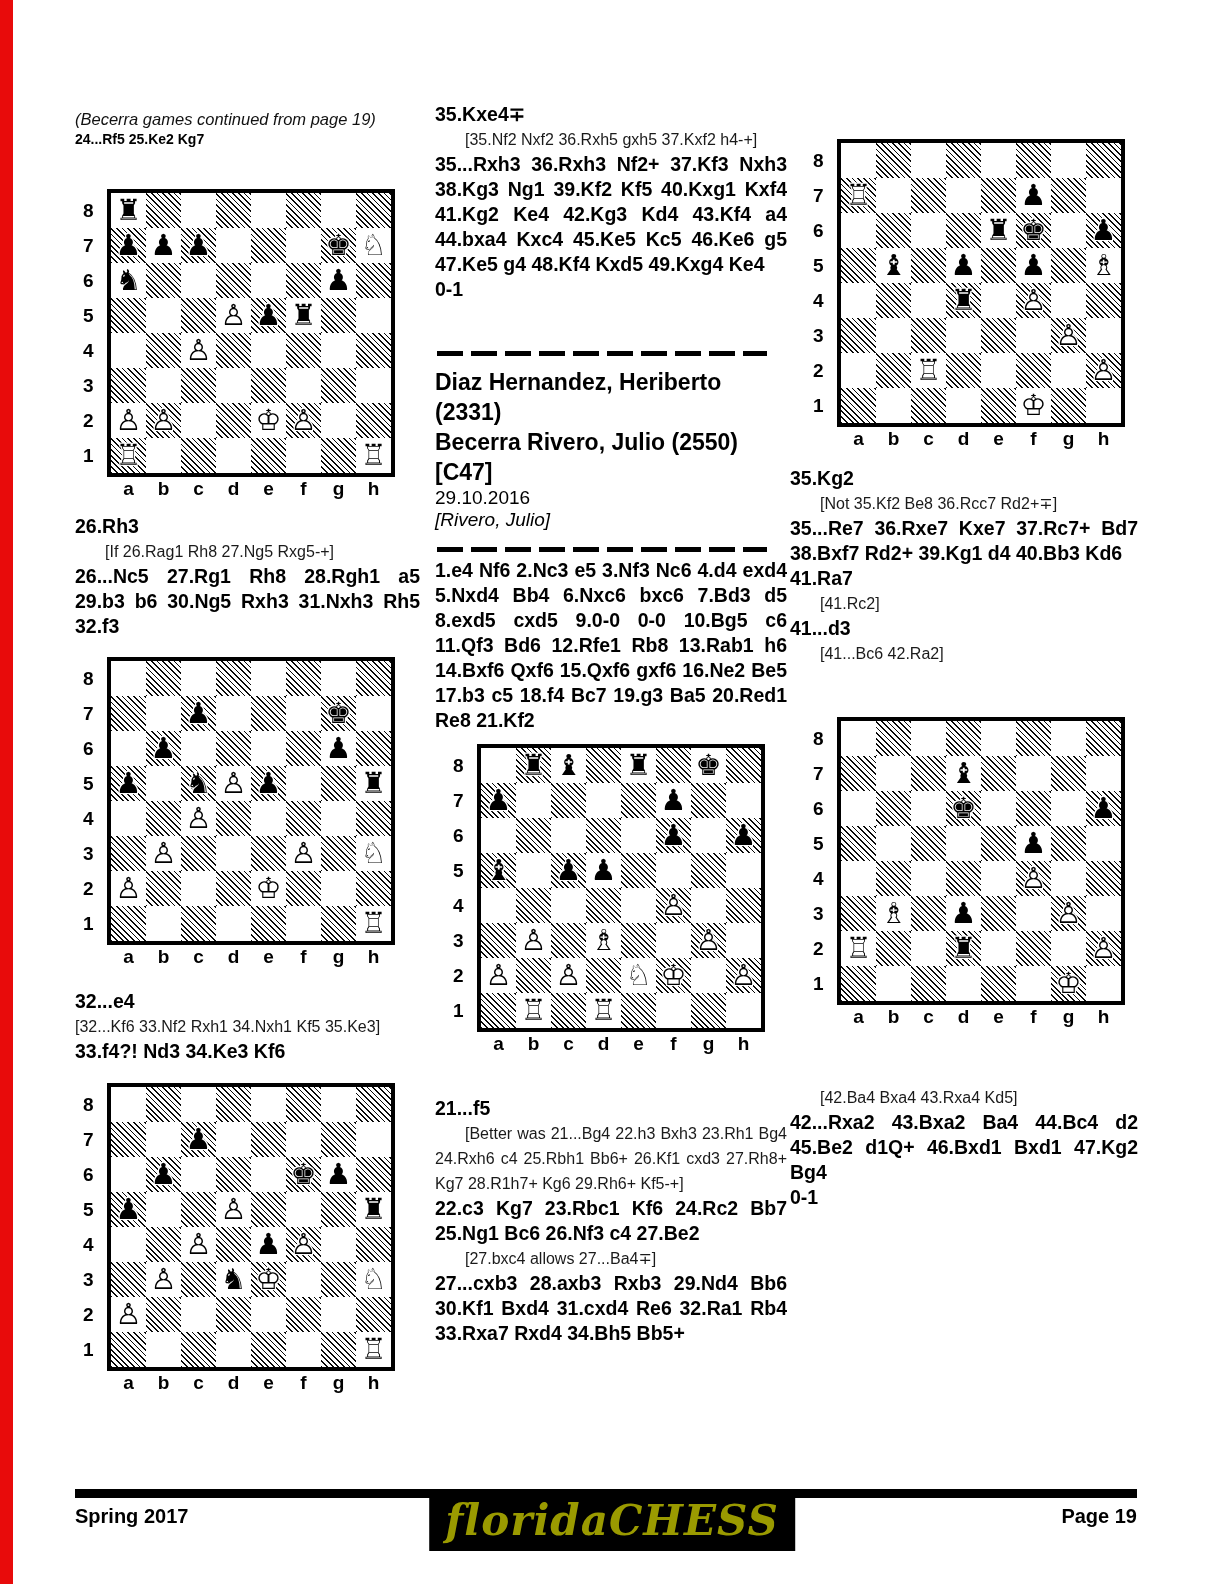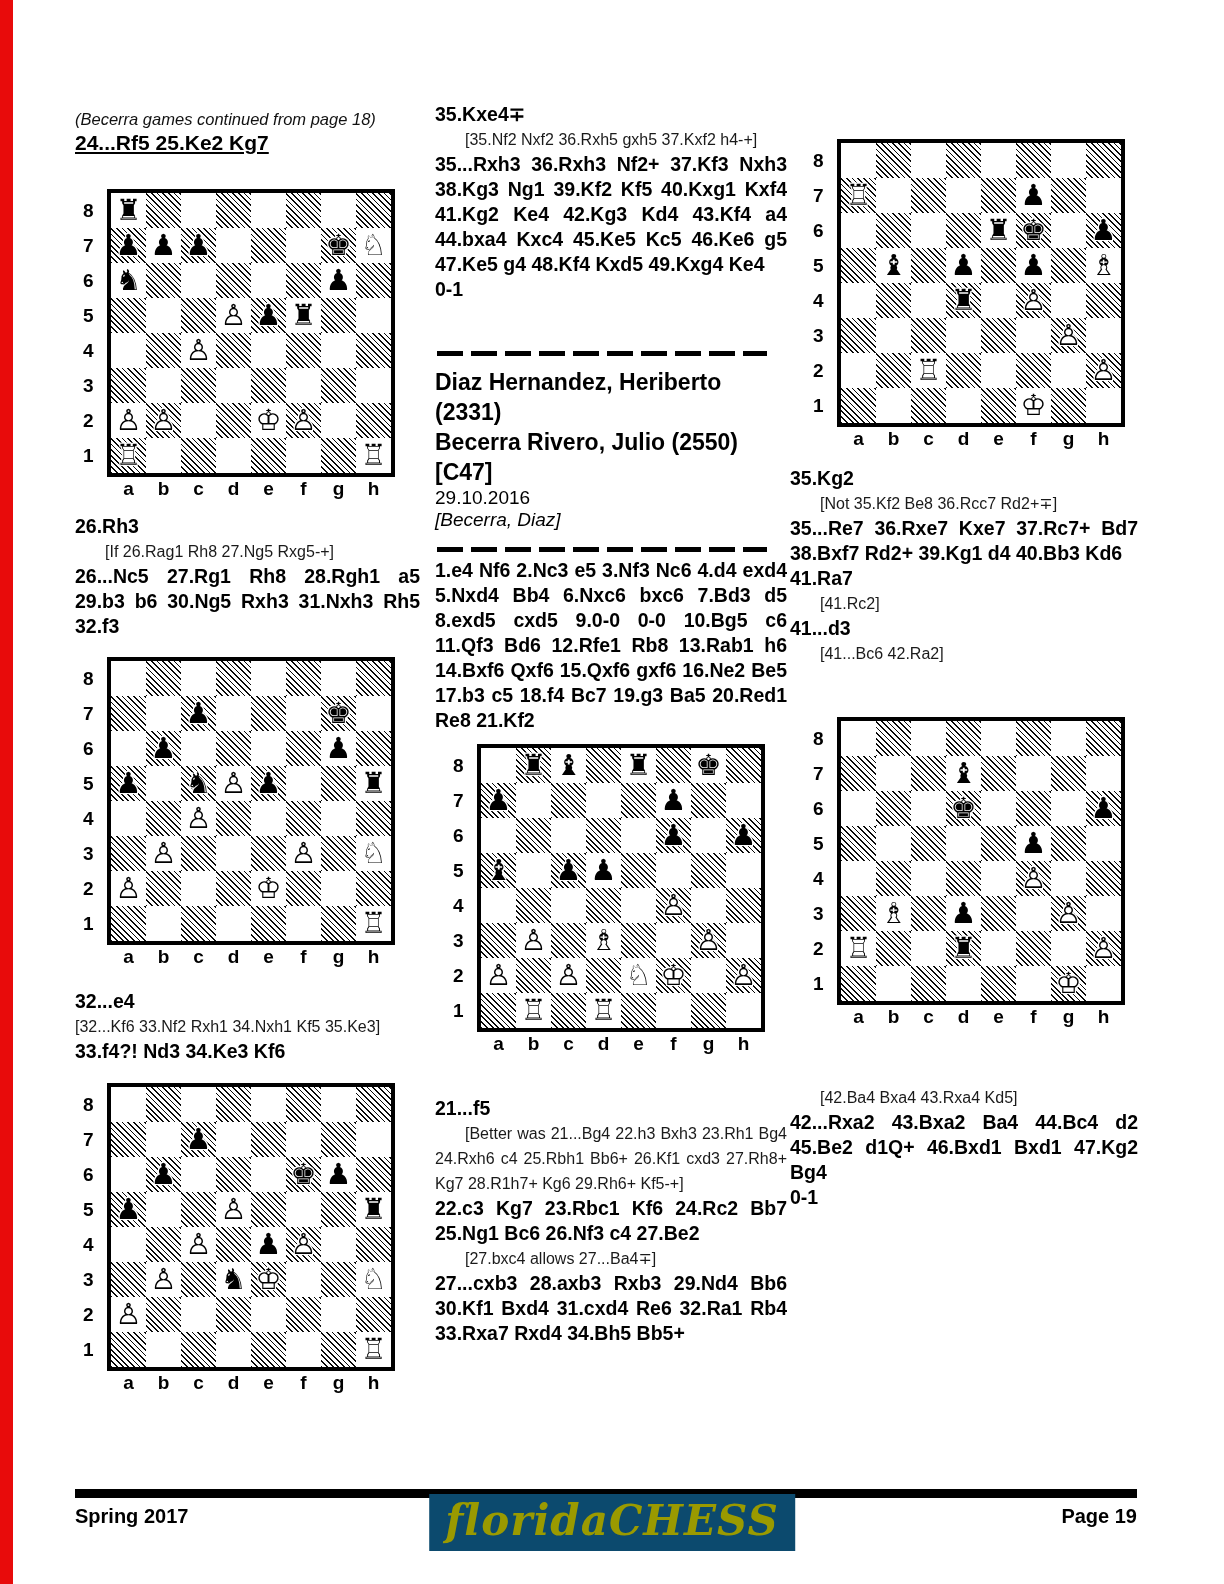--- a/index.html
+++ b/index.html
@@ -3,21 +3,21 @@
 <meta charset="utf-8">
 <style>
   html,body{margin:0;padding:0;background:#888;}
   .page{
     position:relative;width:1224px;height:1584px;background:#fff;margin:0 auto;
     font-family:"Liberation Sans",sans-serif;color:#000;overflow:hidden;
   }
   .red-stripe{position:absolute;left:0;top:0;width:13px;height:1584px;}
   .abs{position:absolute;}
   .note{font-style:italic;font-size:16.5px;color:#111;}
-  .lead{font-weight:bold;font-size:21px;text-decoration:underline;}
+  .lead{font-weight:bold;font-size:14px;}
   .mv{font-weight:bold;font-size:19.5px;line-height:25px;margin:0;text-align:justify;}
   .mv.last{text-align:left;}
   .an{font-weight:400;font-size:16px;line-height:25px;margin:0;text-align:justify;color:#1a1a1a;}
   .an.indent{text-indent:30px;}
   .an.last{text-align:left;}
   .names{font-weight:bold;font-size:23px;line-height:30px;margin:0;}
   .meta{font-size:19px;line-height:23px;margin:0;}
   .meta.it{font-style:italic;}
   .dash-sep{height:5px;background:repeating-linear-gradient(90deg,#000 0 26px,transparent 26px 34px);}
   
@@ -41,21 +41,21 @@
     font-family:"DejaVu Serif",serif;font-style:italic;font-weight:bold;font-size:42px;
     padding:2px 16px 6px 16px;letter-spacing:1px;display:inline-block;
   }
 </style>
 </head>
 <body>
 
 <div class="page">
   <div class="red-stripe" style="background: rgb(232, 11, 11);"></div>
 
-  <div class="abs note" style="left:75px;top:110px;width:345px;">(Becerra games continued from page 18)</div>
+  <div class="abs note" style="left:75px;top:110px;width:345px;">(Becerra games continued from page 19)</div>
   <div class="abs lead" style="left:75px;top:131px;width:345px;">24...Rf5 25.Ke2 Kg7</div>
 
   <div class="board-wrap" style="left:83px;top:189px;">
       <div class="b-top">
         <div class="ranks">
           <span>8</span>
           <span>7</span>
           <span>6</span>
           <span>5</span>
           <span>4</span>
@@ -493,21 +493,21 @@
     <p class="mv last">0-1</p>
   </div>
 
   <div class="abs dash-sep" style="left:437px;top:351px;width:330px;"></div>
 
   <div class="abs" style="left:435px;top:367px;width:352px;">
     <p class="names">Diaz Hernandez, Heriberto (2331)</p>
     <p class="names">Becerra Rivero, Julio (2550) [C47]</p>
   </div>
   <div class="abs meta" style="left:435px;top:486px;width:352px;">29.10.2016</div>
-  <div class="abs meta it" style="left:435px;top:508px;width:352px;">[Becerra, Diaz]</div>
+  <div class="abs meta it" style="left:435px;top:508px;width:352px;">[Rivero, Julio]</div>
 
   <div class="abs dash-sep" style="left:437px;top:547px;width:330px;"></div>
 
   <div class="abs" style="left:435px;top:558px;width:352px;">
     <p class="mv">1.e4 Nf6 2.Nc3 e5 3.Nf3 Nc6 4.d4 exd4 5.Nxd4 Bb4 6.Nxc6 bxc6 7.Bd3 d5 8.exd5 cxd5 9.0-0 0-0 10.Bg5 c6 11.Qf3 Bd6 12.Rfe1 Rb8 13.Rab1 h6 14.Bxf6 Qxf6 15.Qxf6 gxf6 16.Ne2 Be5 17.b3 c5 18.f4 Bc7 19.g3 Ba5 20.Red1 Re8 21.Kf2</p>
   </div>
 
   <div class="board-wrap" style="left:453px;top:744px;">
       <div class="b-top">
         <div class="ranks">
@@ -948,16 +948,16 @@
 
   <div class="abs" style="left:790px;top:1085px;width:348px;">
     <p class="an indent last">[42.Ba4 Bxa4 43.Rxa4 Kd5]</p>
     <p class="mv">42...Rxa2 43.Bxa2 Ba4 44.Bc4 d2 45.Be2 d1Q+ 46.Bxd1 Bxd1 47.Kg2 Bg4</p>
     <p class="mv last">0-1</p>
   </div>
 
   <div class="abs footer-rule" style="left:75px;top:1489px;width:1062px;"></div>
   <div class="abs footer-season" style="left:75px;top:1505px;text-align:center;">Spring 2017</div>
   <div class="abs" style="left:50%;top:1494px;transform:translateX(-50%);">
-    <span class="logo" style="color: rgb(154, 154, 0); background: #0c4a6e; text-align: center;">floridaCHESS</span>
+    <span class="logo" style="color: rgb(154, 154, 0); background: #000000; text-align: center;">floridaCHESS</span>
   </div>
   <div class="abs footer-page" style="right:87px;top:1505px;">Page 19</div>
 </div>
 
 </body></html>

